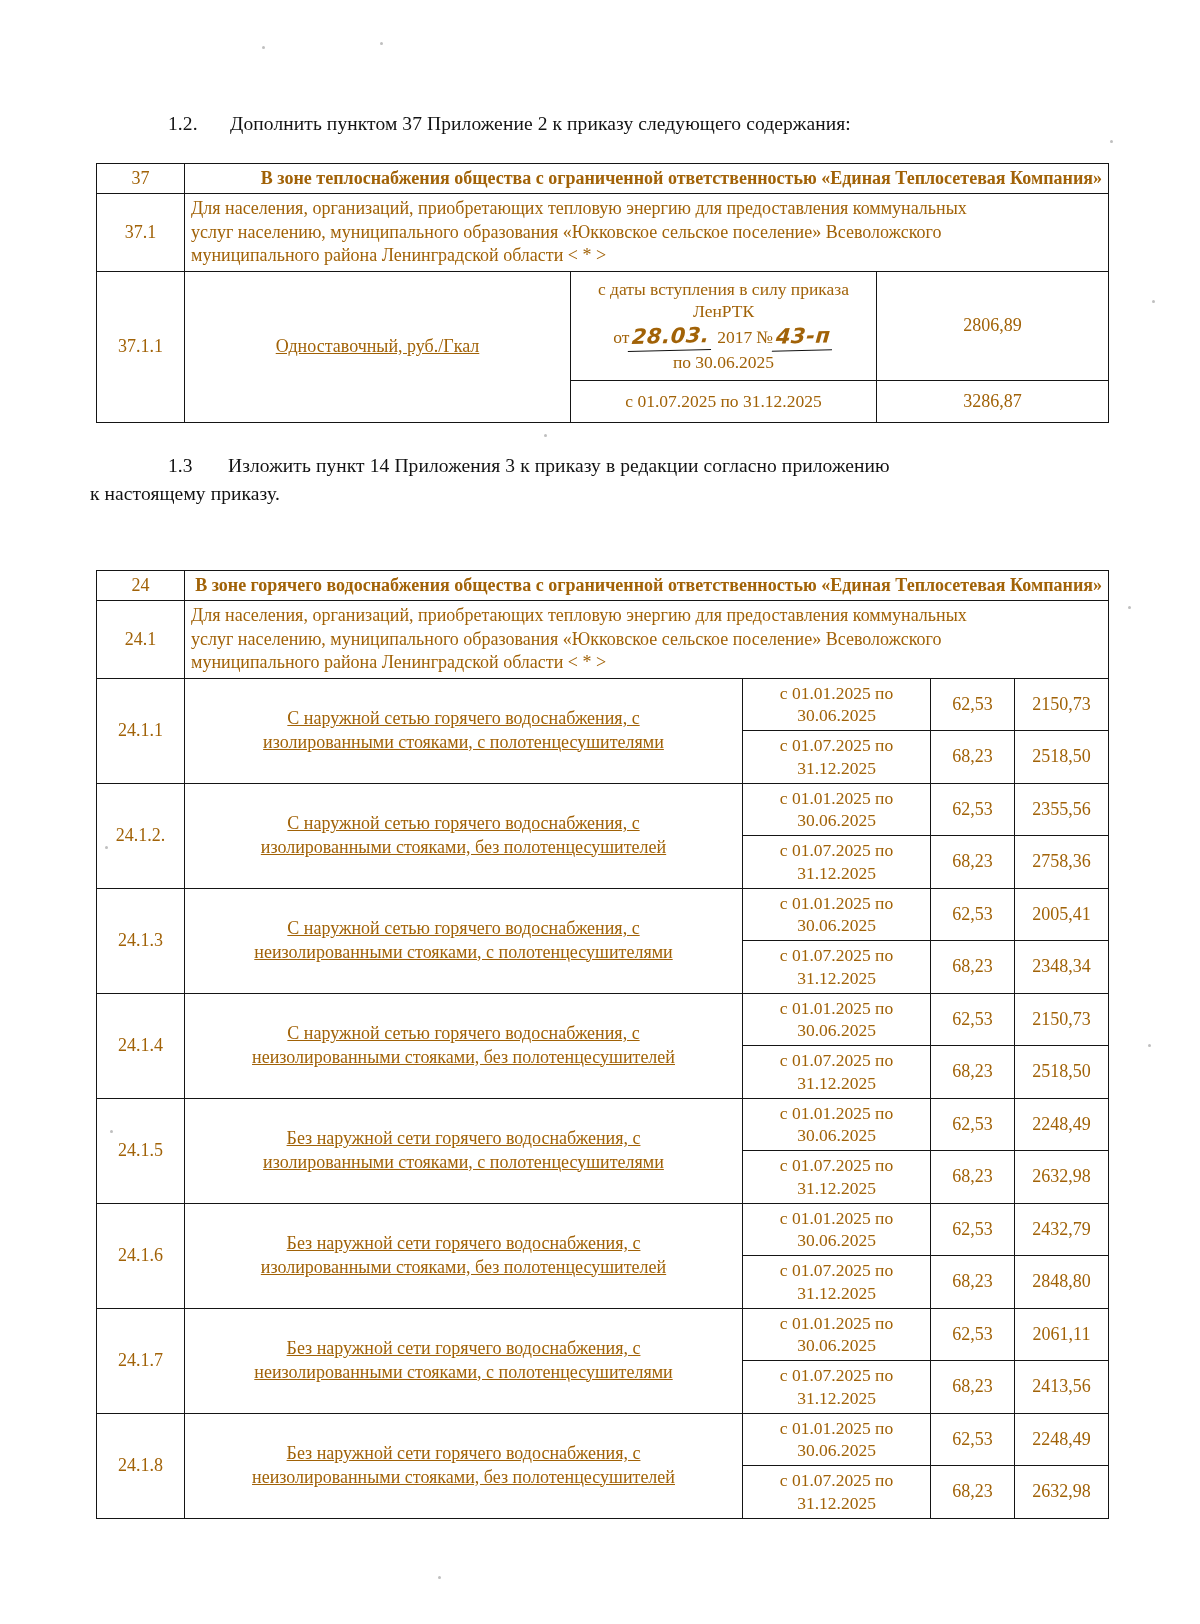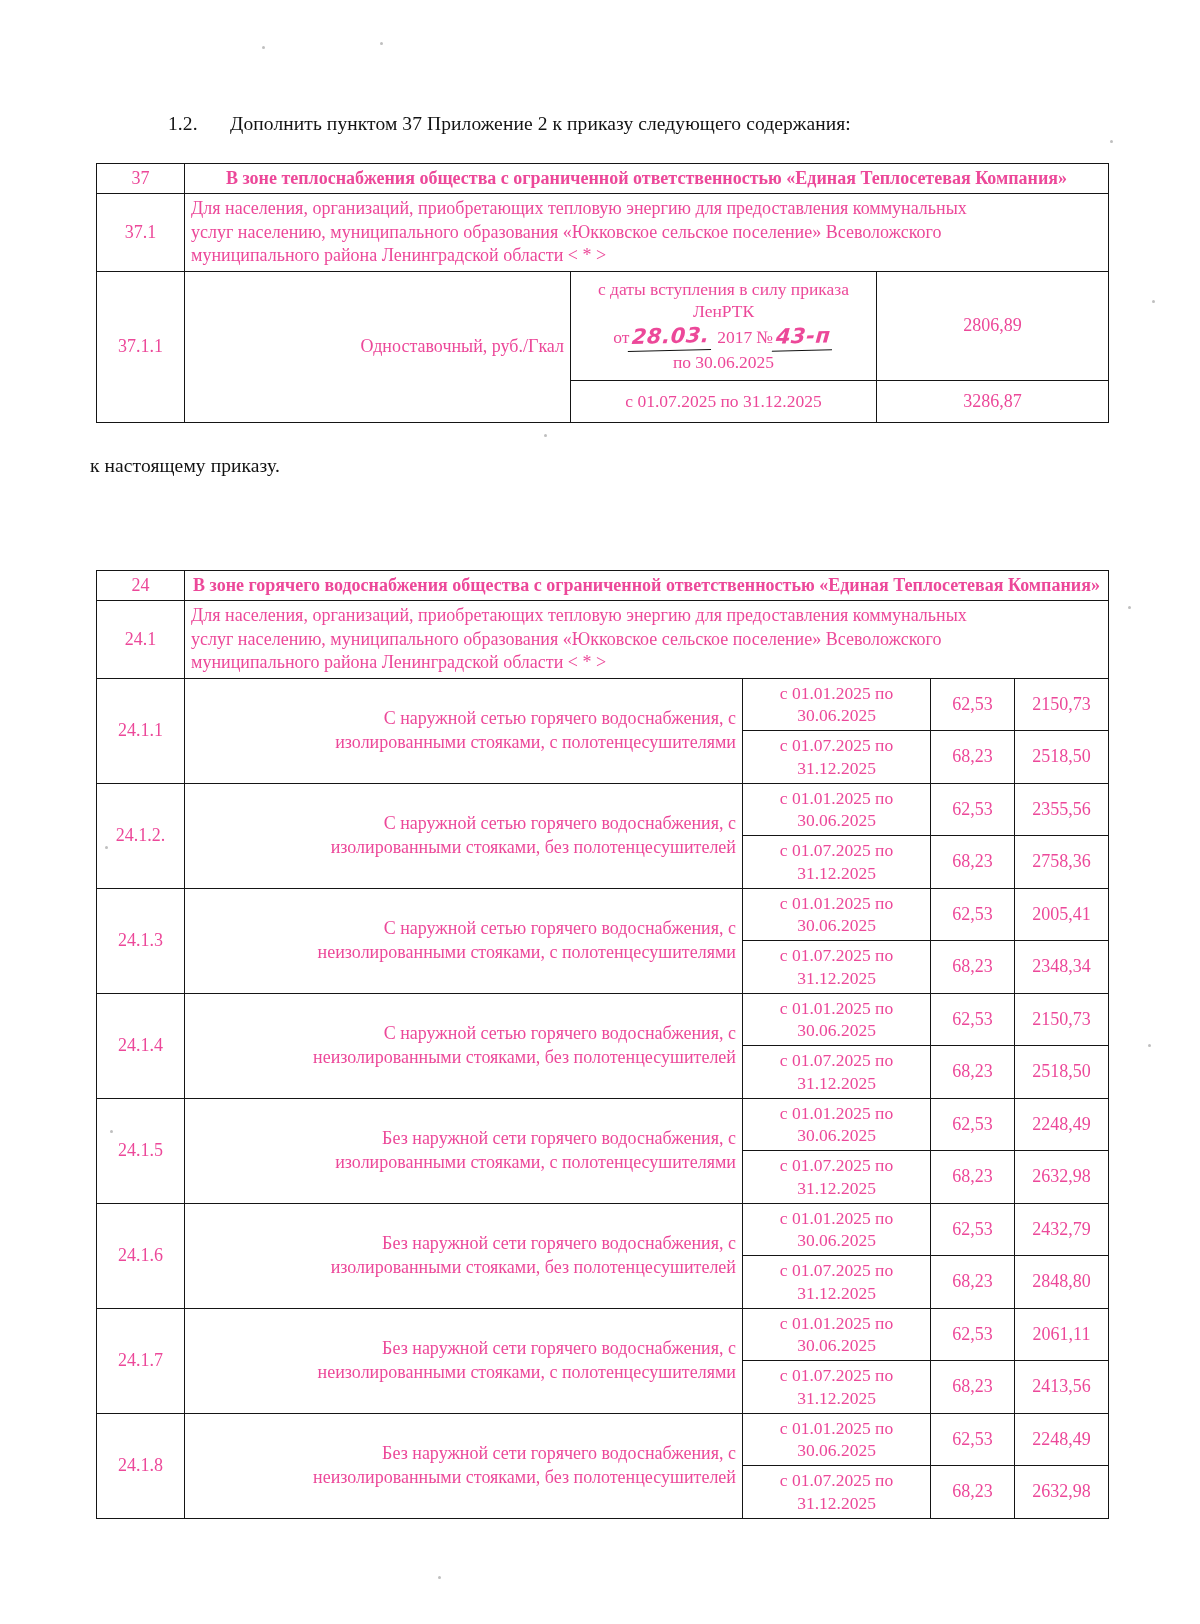--- a/index.html
+++ b/index.html
@@ -42,34 +42,34 @@
   .p13 .l1 { margin-left: 78px; }
   .p13 .l2 { margin-left: 0px; }
   .p14 { left: 168px; top: 523px; width: 960px; }
 
   
   table.doc {
     position: absolute;
     border-collapse: collapse;
     table-layout: fixed;
     font-size: 18px;
-    color: #ec4899;
+    color: #a16207;
   }
   table.doc td {
     border: 1.6px solid #151515;
     padding: 3px 6px;
     vertical-align: middle;
     line-height: 1.3;
   }
   .c-idx   { text-align: center; }
-  .c-desc  { text-align: right; padding-left: 10px; }
+  .c-desc  { text-align: center; padding-left: 10px; text-decoration: underline; }
   .c-per   { text-align: center; font-size: 17.5px; }
   .c-num   { text-align: center; margin-left: 48px; }
   .hdr {
-    text-align: center;
+    text-align: right;
     font-weight: bold;
     line-height: 1.34;
     margin-top: 6px;
   }
   .block-desc {
     text-align: left;
     padding: 4px 10px 4px 10px;
     line-height: 1.36;
     text-align: justify;
     text-align-last: left;
@@ -156,20 +156,23 @@
         <td class="c-num">2806,89</td>
       </tr>
       <tr>
         <td class="c-per" style="padding:9px 4px">с 01.07.2025 по 31.12.2025</td>
         <td class="c-num">3286,87</td>
       </tr>
     </tbody>
   </table>
 
   <div class="para p13">
+    <div class="l1">
+      <span class="num wide">1.3</span><span>Изложить пункт 14 Приложения 3 к приказу в редакции согласно приложению</span>
+    </div>
     <div class="l2">к настоящему приказу.</div>
   </div>
 
 
   <table class="doc" id="table2">
     <colgroup>
       <col style="width:88px">
       <col style="width:558px">
       <col style="width:188px">
       <col style="width:84px">

